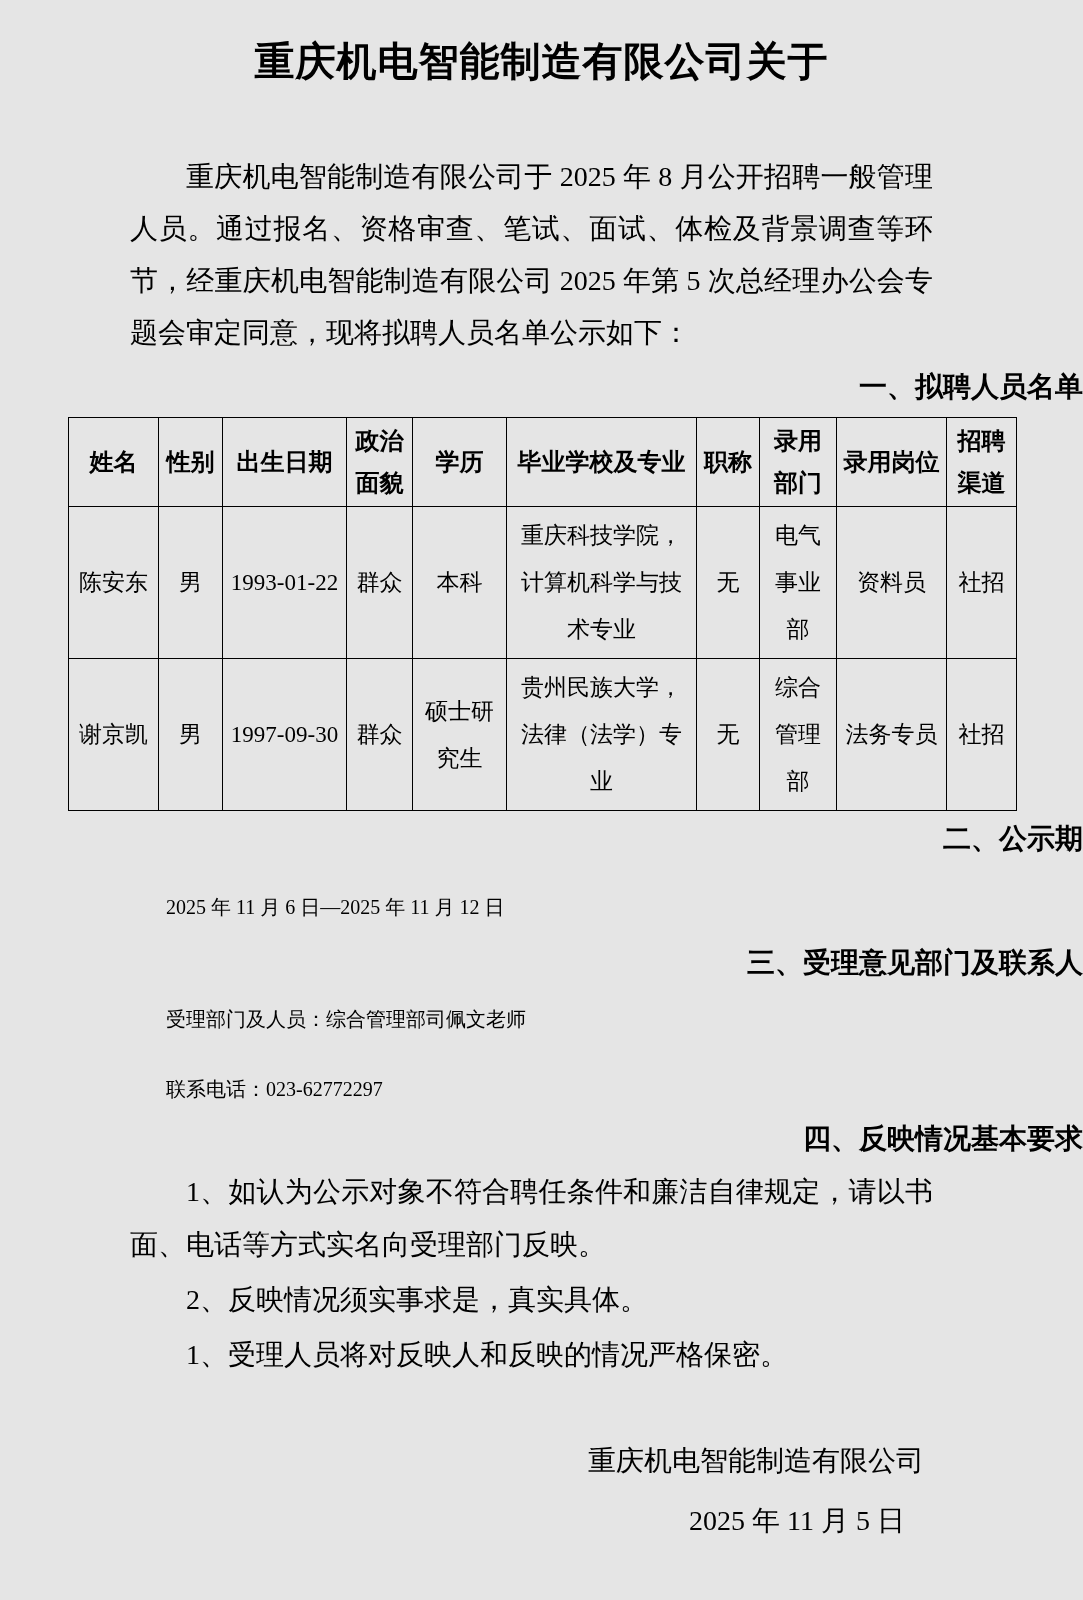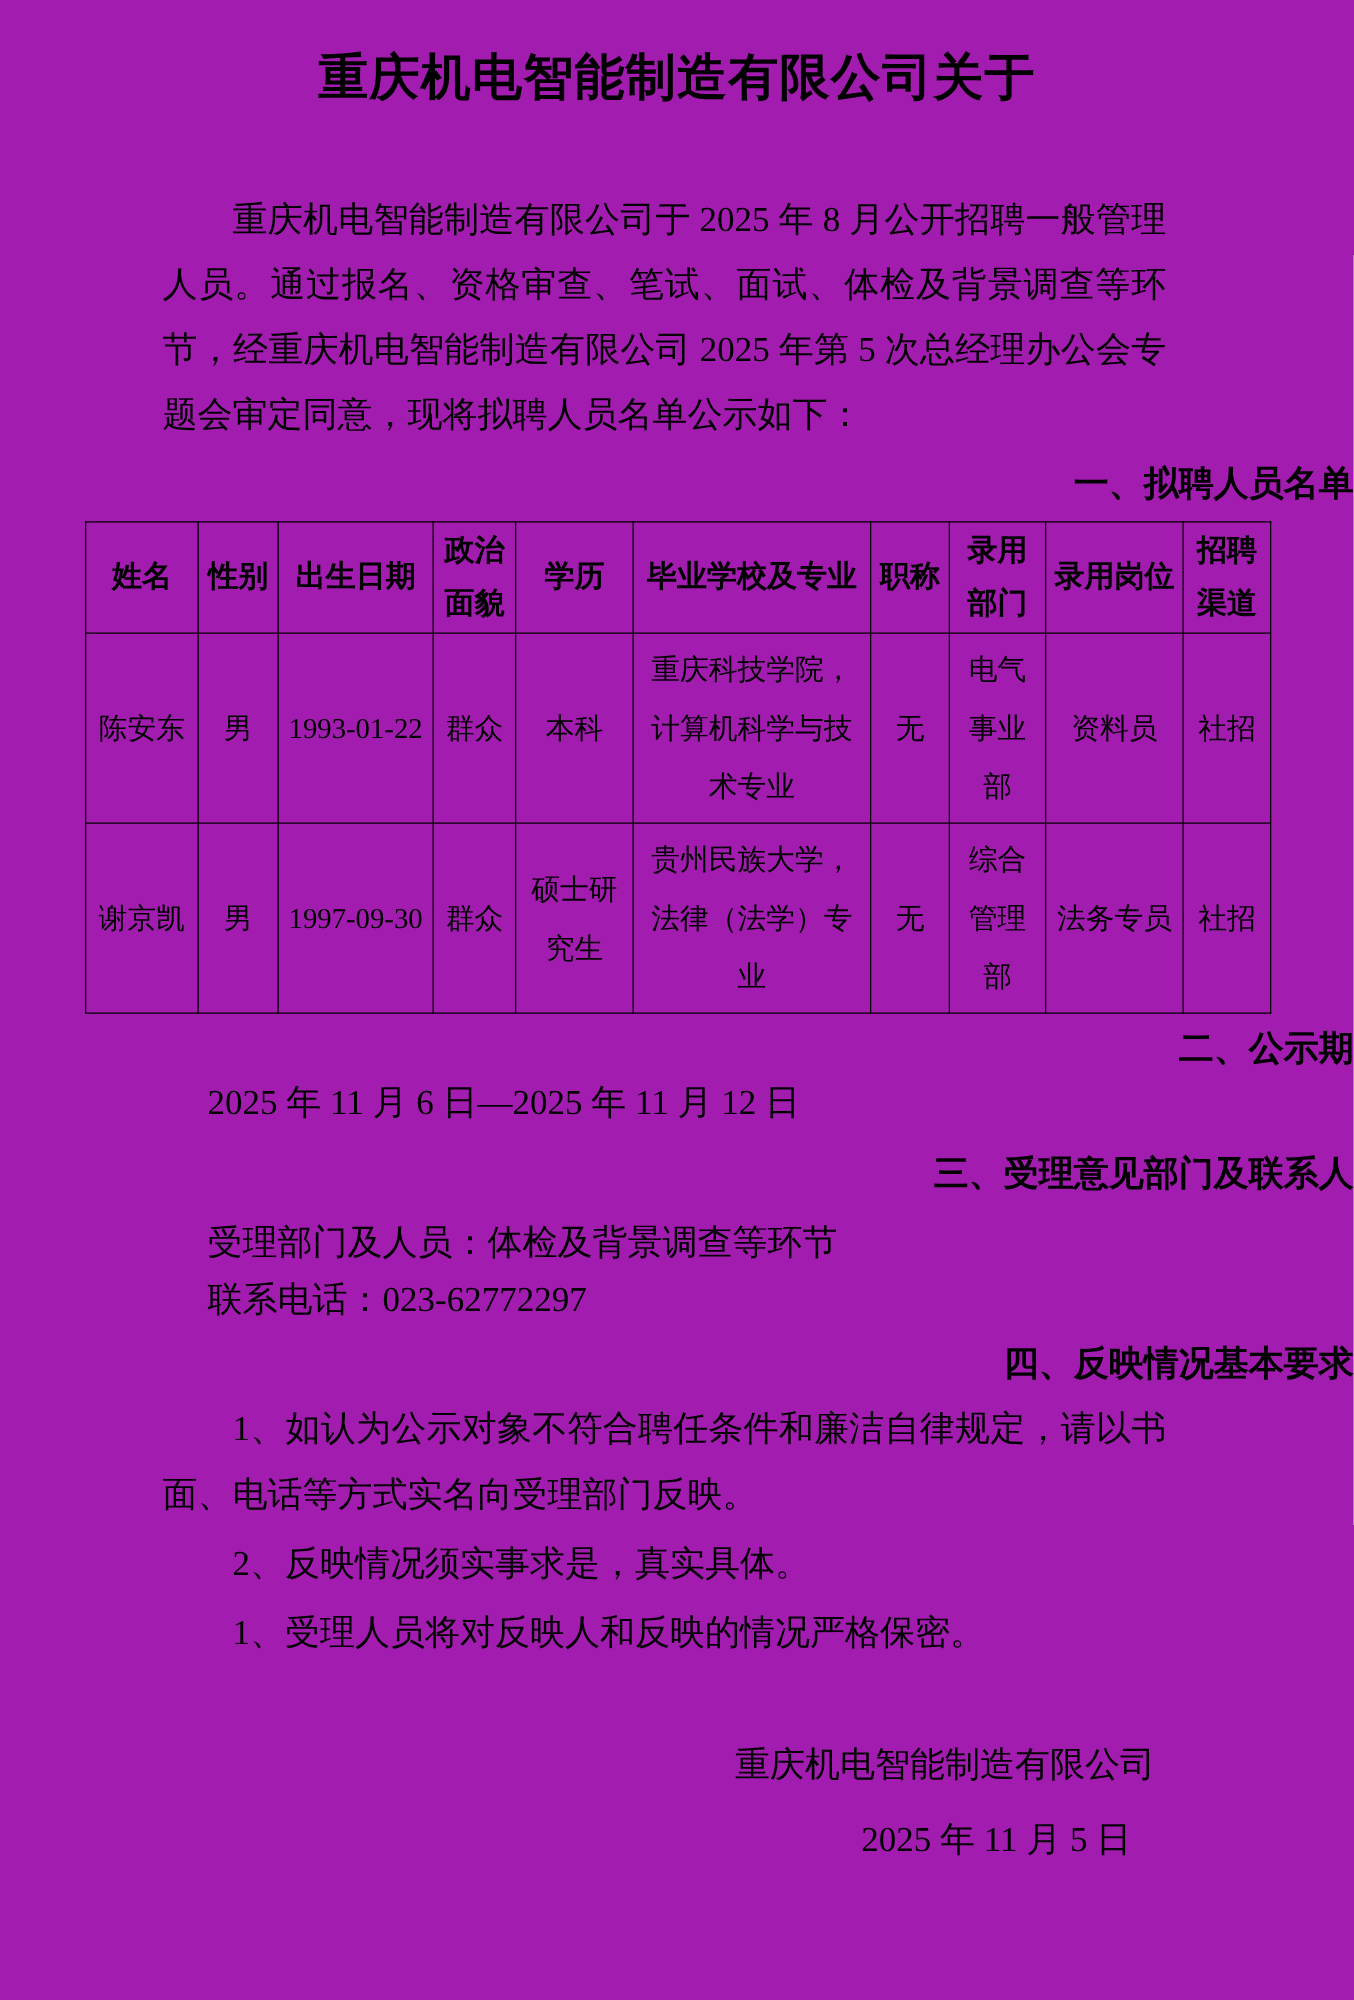--- a/index.html
+++ b/index.html
@@ -1,21 +1,21 @@
 <!DOCTYPE html>
 <html><head>
 <meta charset="utf-8">
 <style>
   html, body { margin: 0; padding: 0; background: #ffffff; }
   .page {
     position: relative;
     width: 1083px;
     height: 1600px;
     margin: 0 auto;
-    background: #a21caf;
+    background: #e5e5e5;
     color: #000000;
     font-family: "Liberation Serif", "DejaVu Serif", serif;
     overflow: hidden;
     box-sizing: border-box;
   }
   .doc-title {
     padding-top: 36px;
     text-align: center;
     font-weight: bold;
     font-size: 40px;
@@ -64,22 +64,22 @@
   }
   table.candidates td {
     font-size: 23px;
     line-height: 47px;
     font-weight: normal;
   }
   table.candidates thead tr { height: 75px; }
   table.candidates tbody tr { height: 152px; }
 
   .plain-line {
-    margin: 2px 150px 0 166px;
-    font-size: 28px;
+    margin: 26px 150px 0 166px;
+    font-size: 20px;
     line-height: 44px;
   }
   .line-dept  { margin-top: 14px; }
   .req-item {
     margin: 6px 150px 0 130px;
     font-size: 28px;
     line-height: 53px;
     text-indent: 56px;
     text-align: justify;
   }
@@ -162,21 +162,21 @@
         <td>法务专员</td>
         <td>社招</td>
       </tr>
     </tbody>
   </table>
 
   <div class="sec-heading h-period">二、公示期</div>
   <p class="plain-line">2025 年 11 月 6 日—2025 年 11 月 12 日</p>
 
   <div class="sec-heading h-contact">三、受理意见部门及联系人</div>
-  <p class="plain-line line-dept">受理部门及人员：体检及背景调查等环节</p>
+  <p class="plain-line line-dept">受理部门及人员：综合管理部司佩文老师</p>
   <p class="plain-line">联系电话：023-62772297</p>
 
   <div class="sec-heading h-req">四、反映情况基本要求</div>
   <p class="req-item">1、如认为公示对象不符合聘任条件和廉洁自律规定，请以书面、电话等方式实名向受理部门反映。</p>
   <p class="req-item">2、反映情况须实事求是，真实具体。</p>
   <p class="req-item">1、受理人员将对反映人和反映的情况严格保密。</p>
 
   <div class="sig-company">重庆机电智能制造有限公司</div>
   <div class="sig-date">2025 年 11 月 5 日</div>
 

